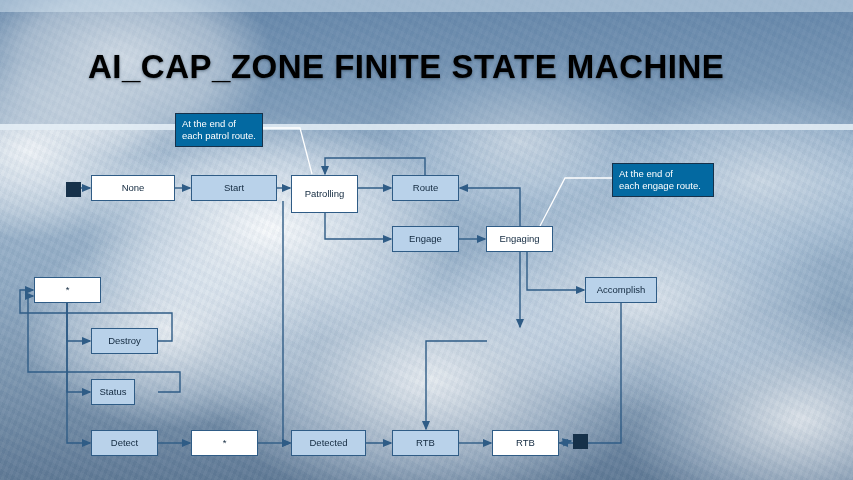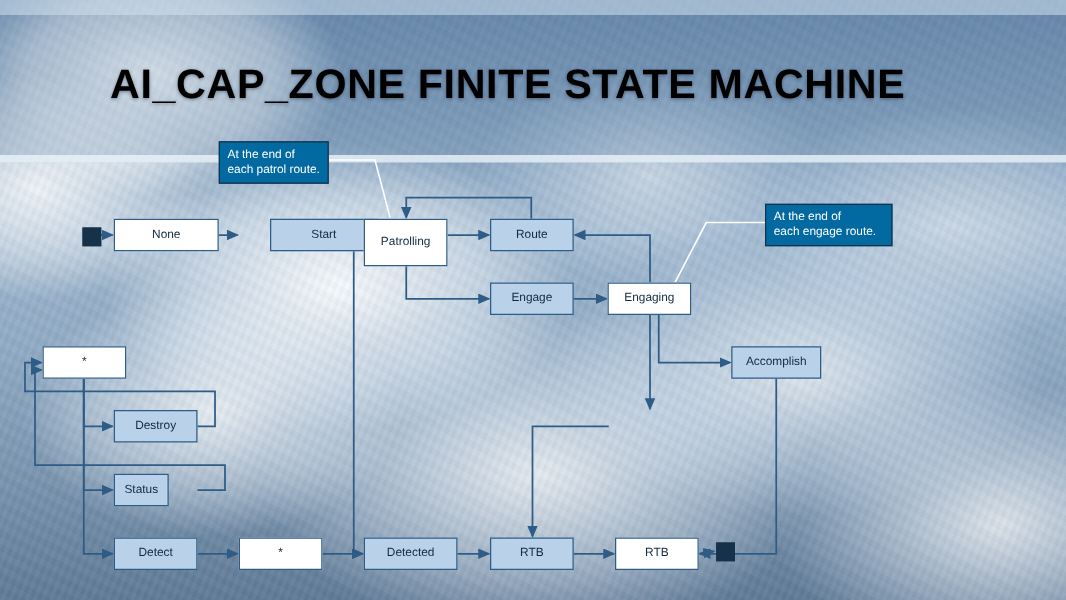--- a/index.html
+++ b/index.html
@@ -198,21 +198,21 @@
         <path d="M612,178 L565,178 L540,226"></path>
       </g>
     </svg>
 
     <div class="terminal" style="left:66px; top:182px;"></div>
     <div class="terminal" style="left:573px; top:434px;"></div>
 
     <div class="node fill-white" style="left:91px; top:175px; width:84px; height:26px;">
       <span>None</span>
     </div>
-    <div class="node fill-blue" style="left:191px; top:175px; width:86px; height:26px;margin-left:25px;">
+    <div class="node fill-blue" style="left:191px; top:175px; width:86px; height:26px;">
       <span>Start</span>
     </div>
     <div class="node fill-white" style="left:291px; top:175px; width:67px; height:38px;">
       <span>Patrolling</span>
     </div>
     <div class="node fill-blue" style="left:392px; top:175px; width:67px; height:26px;text-align:right;">
       <span>Route</span>
     </div>
     <div class="node fill-blue" style="left:392px; top:226px; width:67px; height:26px;">
       <span>Engage</span>

